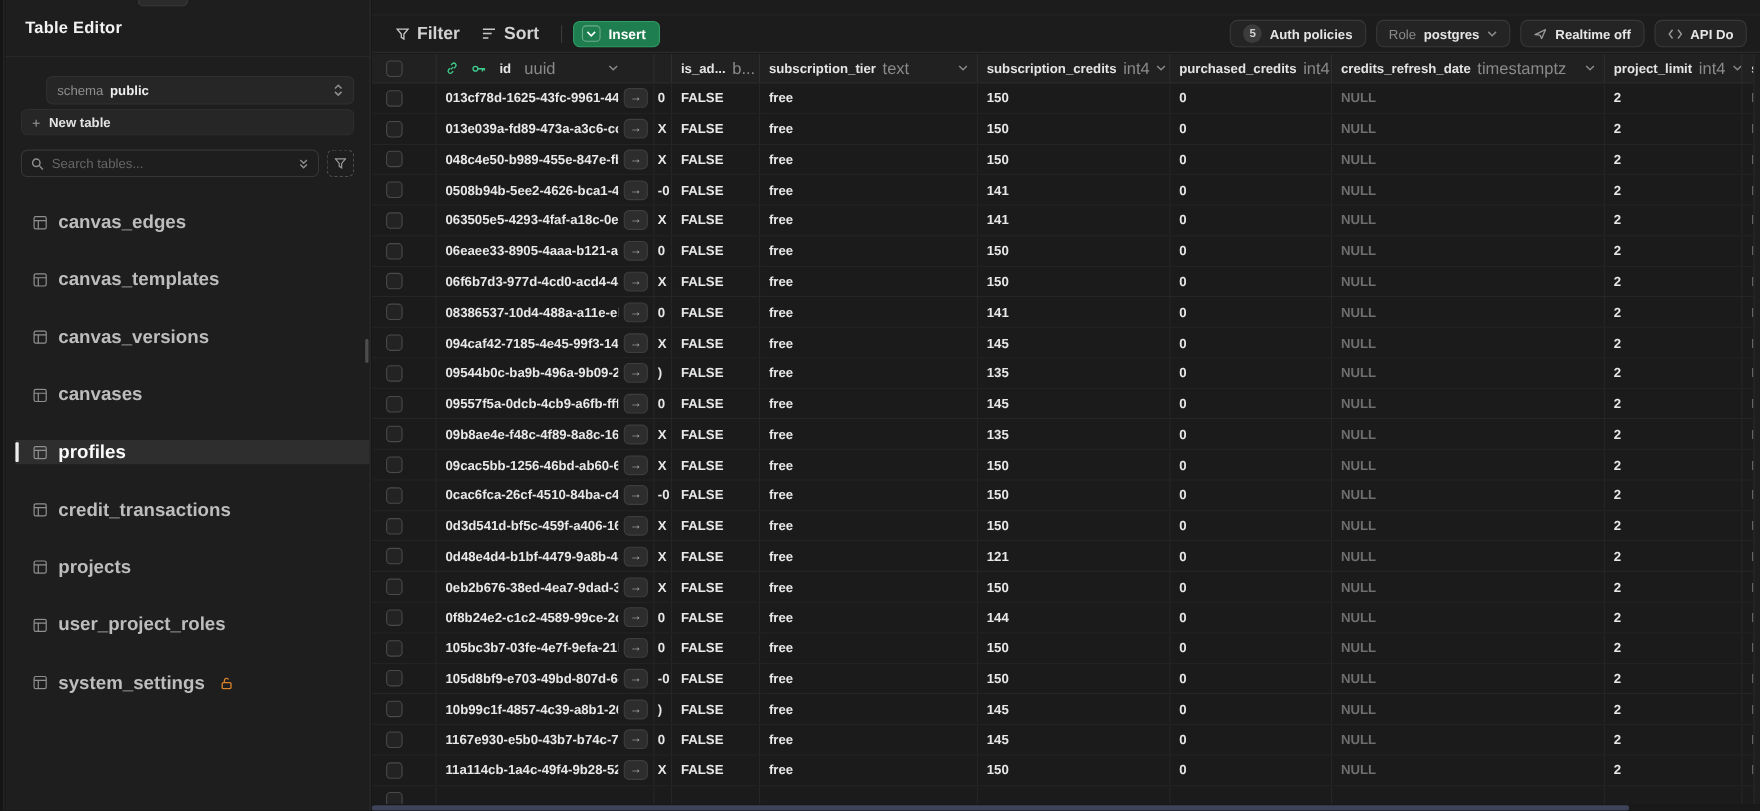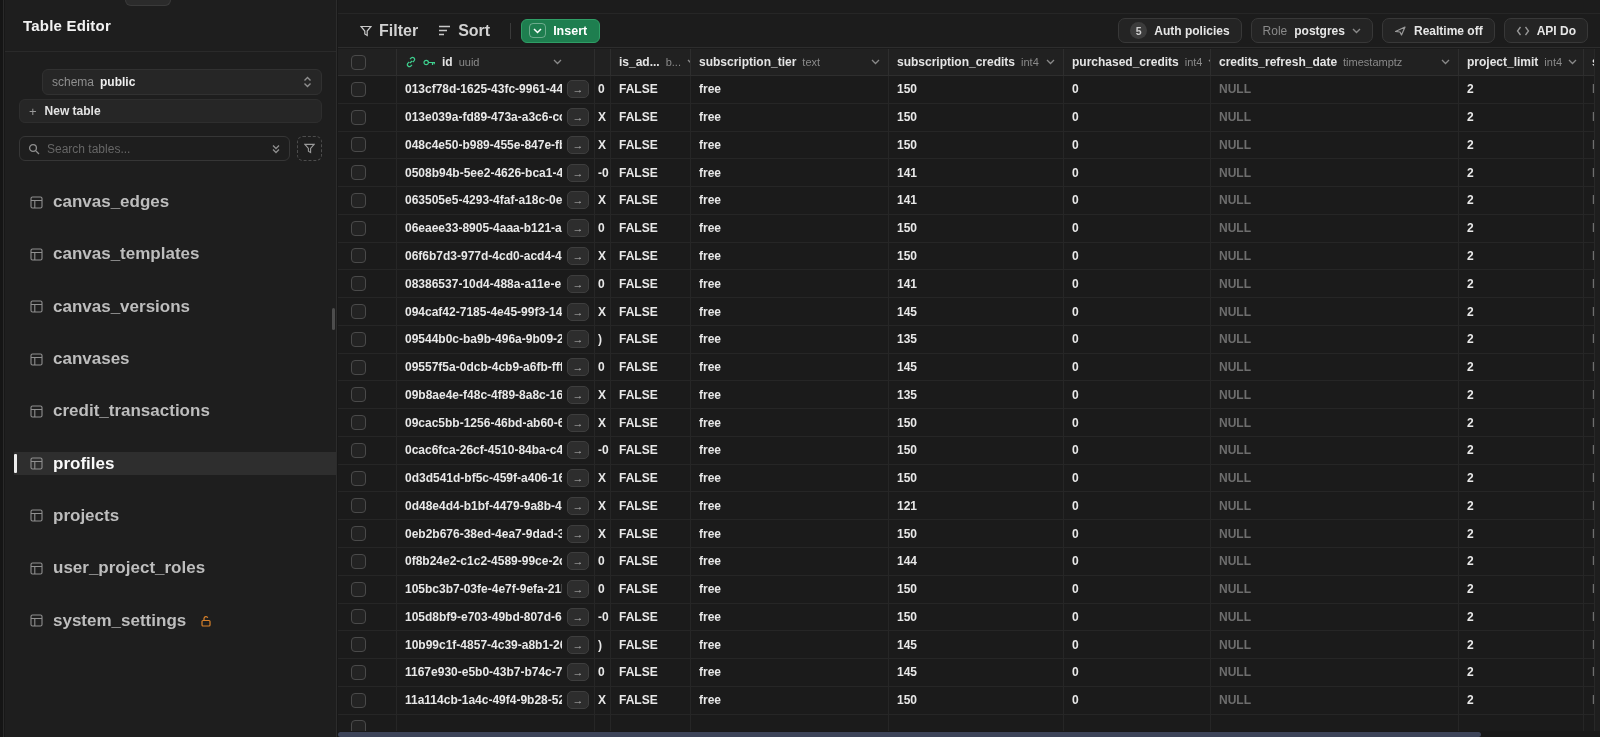--- a/index.html
+++ b/index.html
@@ -62,29 +62,29 @@
   .badge { width:17px; height:17px; border-radius:50%; background:#3c3c3c; color:#cfcfcf; font-size:10.5px;
     font-weight:700; display:flex; align-items:center; justify-content:center; }
   .dim { color:#8a8a8a; font-weight:400; }
 
   
   .grid { position:absolute; top:49px; left:0; right:0; bottom:0; overflow:hidden; }
   .g-header { display:flex; height:27px; background:#212121; border-bottom:1px solid #2e2e2e; }
   .g-hcell { display:flex; align-items:center; gap:6px; padding:0 8px; border-right:1px solid #2e2e2e;
     overflow:hidden; flex:none; }
   .g-hcell .cname { color:#e4e4e4; font-size:12px; font-weight:700; white-space:nowrap; }
-  .g-hcell .ctype { color:#8a8a8a; font-size:11px; white-space:nowrap; }
+  .g-hcell .ctype { color:#8a8a8a; font-size:15px; white-space:nowrap; }
   .g-hcell .chev { margin-left:auto; }
   .rows { position:absolute; top:27px; left:0; right:0; bottom:6px; overflow:hidden; }
   .g-row { display:flex; height:27.78px; border-bottom:1px solid #262626; background:#1b1b1b; }
   .g-cell { flex:none; display:flex; align-items:center; padding:0 8px; border-right:1px solid #262626;
     overflow:hidden; color:#e8e8e8; font-size:12px; font-weight:700; white-space:nowrap; }
   .g-cell.null { color:#6e6e6e; }
   .c0 { width:59px; justify-content:flex-start; padding-left:13px; }
-  .c1 { width:198px; position:relative; padding-right:32px; }
+  .c1 { width:198px; position:relative; padding-right:32px;gap:12px; }
   .c2 { width:16px; padding:0 0 0 3px; }
   .c3 { width:80px; }
   .c4 { width:198px; }
   .c5 { width:175px; }
   .c6 { width:147px; }
   .c7 { width:248px; }
   .c8 { width:125px; }
   .c9 { width:80px; border-right:none; }
   .chk { width:15px; height:15px; border:1px solid #4a4a4a; border-radius:4px; background:#232323; cursor:pointer; flex:none; }
   .row-expand { position:absolute; right:5px; top:50%; transform:translateY(-50%); width:22px; height:18px;
@@ -168,33 +168,33 @@
           </svg>
           <span>canvas_versions</span>
         </div>
         <div class="sb-item">
           <svg width="13" height="13" viewBox="0 0 13 13">
             <rect x="1" y="1" width="11" height="11" rx="1.5" fill="none" stroke="#8f8f8f" stroke-width="1.1"></rect>
             <path d="M1 4.5 H12 M4.8 4.5 V12" stroke="#8f8f8f" stroke-width="1.1"></path>
           </svg>
           <span>canvases</span>
         </div>
+        <div class="sb-item active">
+          <svg width="13" height="13" viewBox="0 0 13 13">
+            <rect x="1" y="1" width="11" height="11" rx="1.5" fill="none" stroke="#8f8f8f" stroke-width="1.1"></rect>
+            <path d="M1 4.5 H12 M4.8 4.5 V12" stroke="#8f8f8f" stroke-width="1.1"></path>
+          </svg>
+          <span>profiles</span>
+        </div>
         <div class="sb-item">
           <svg width="13" height="13" viewBox="0 0 13 13">
             <rect x="1" y="1" width="11" height="11" rx="1.5" fill="none" stroke="#8f8f8f" stroke-width="1.1"></rect>
             <path d="M1 4.5 H12 M4.8 4.5 V12" stroke="#8f8f8f" stroke-width="1.1"></path>
           </svg>
           <span>credit_transactions</span>
-        </div>
-        <div class="sb-item active">
-          <svg width="13" height="13" viewBox="0 0 13 13">
-            <rect x="1" y="1" width="11" height="11" rx="1.5" fill="none" stroke="#8f8f8f" stroke-width="1.1"></rect>
-            <path d="M1 4.5 H12 M4.8 4.5 V12" stroke="#8f8f8f" stroke-width="1.1"></path>
-          </svg>
-          <span>profiles</span>
         </div>
         <div class="sb-item">
           <svg width="13" height="13" viewBox="0 0 13 13">
             <rect x="1" y="1" width="11" height="11" rx="1.5" fill="none" stroke="#8f8f8f" stroke-width="1.1"></rect>
             <path d="M1 4.5 H12 M4.8 4.5 V12" stroke="#8f8f8f" stroke-width="1.1"></path>
           </svg>
           <span>projects</span>
         </div>
         <div class="sb-item">
           <svg width="13" height="13" viewBox="0 0 13 13">

